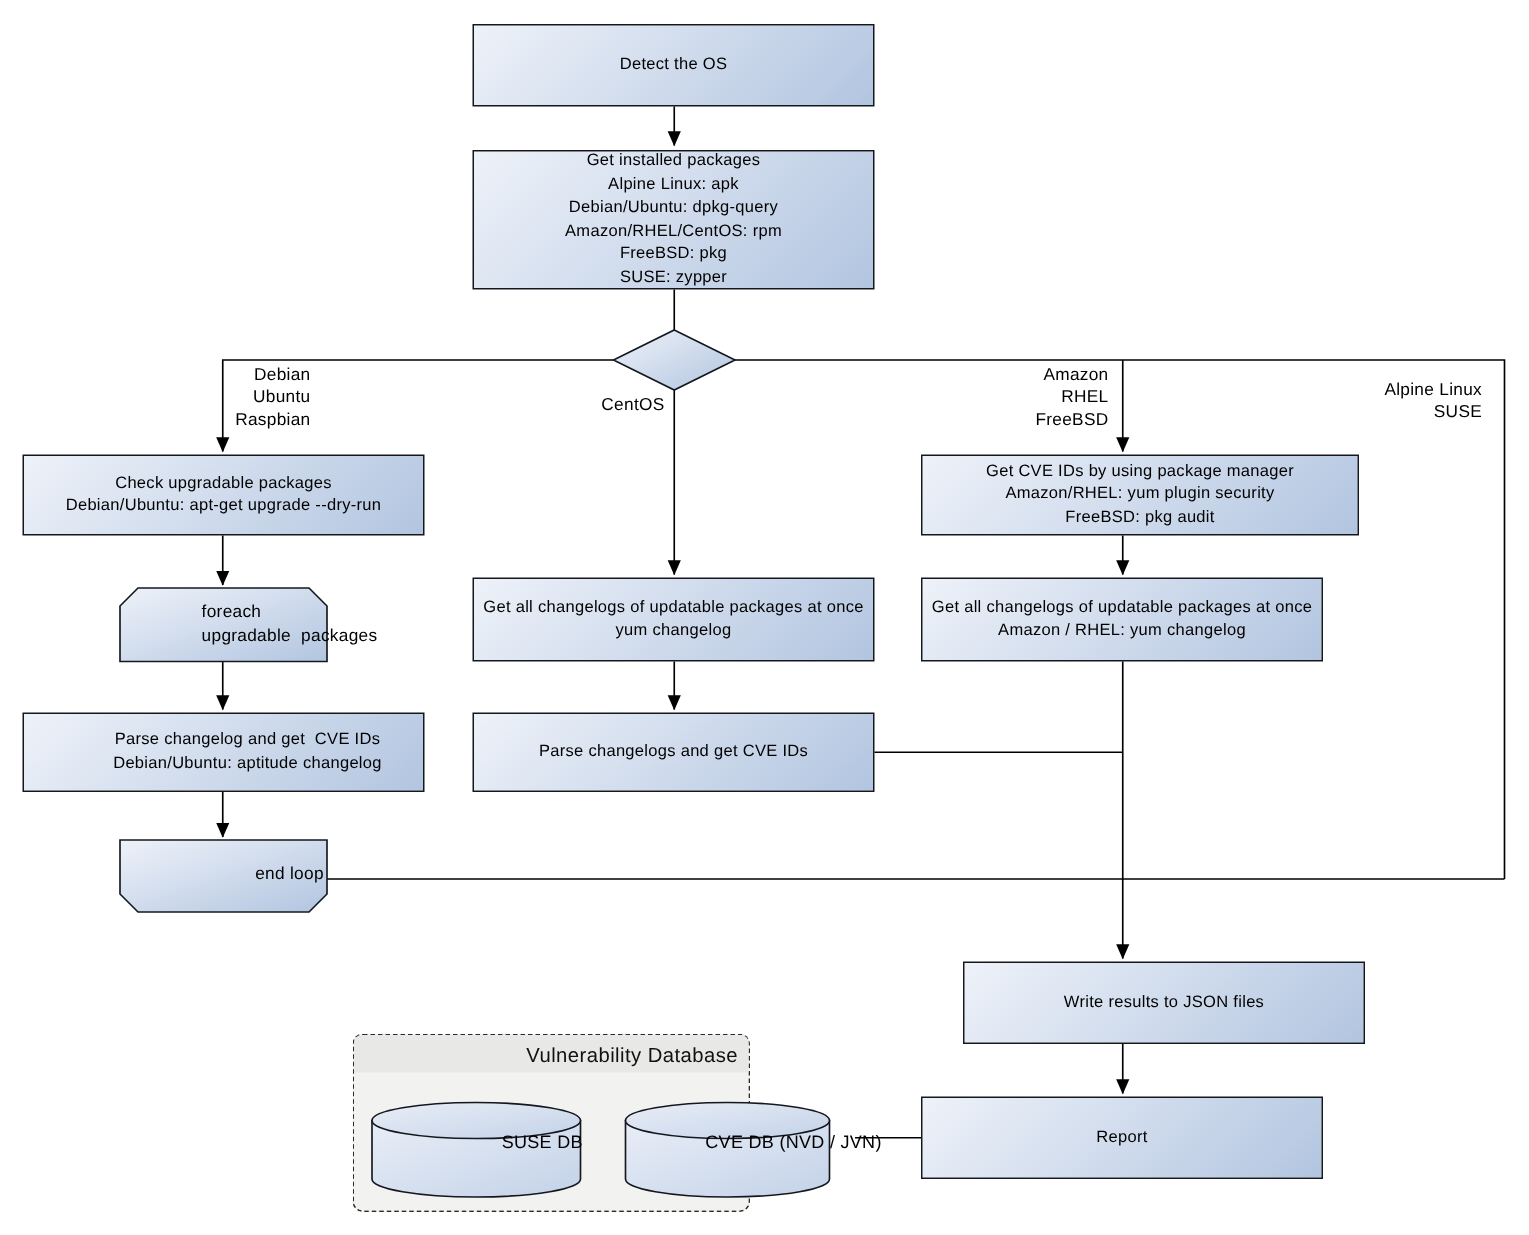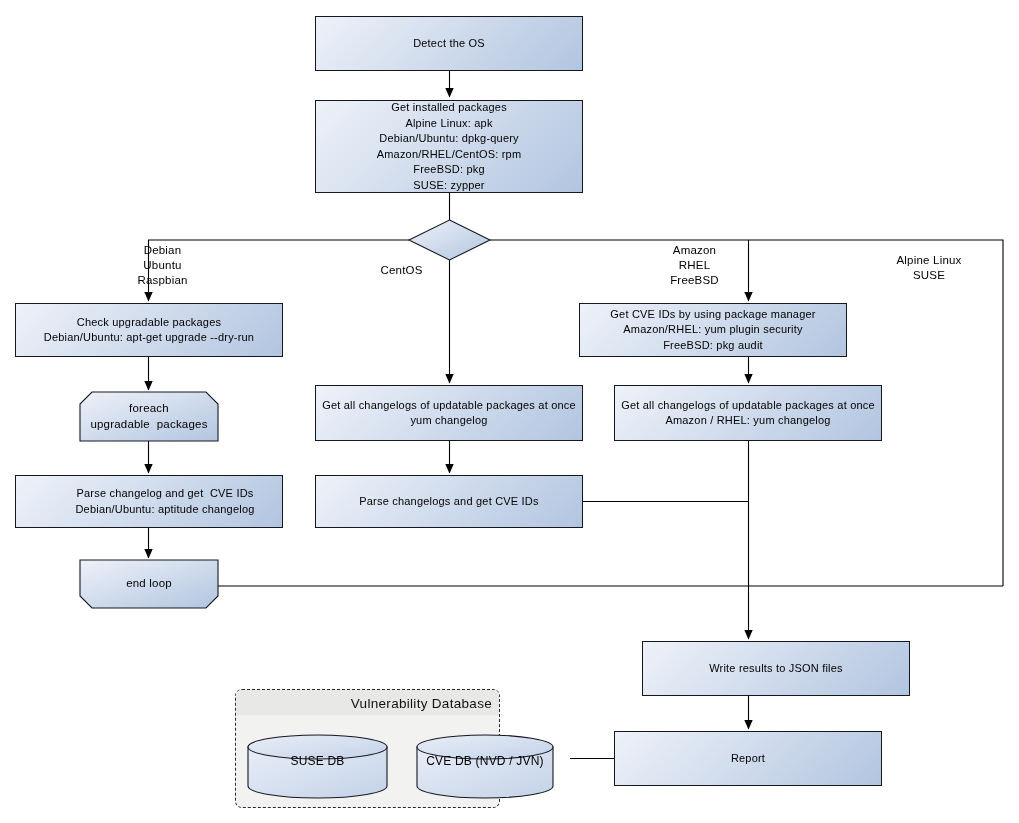--- a/index.html
+++ b/index.html
@@ -10,27 +10,27 @@
     position:absolute;box-sizing:border-box;
     display:flex;align-items:center;justify-content:center;text-align:center;
     background:linear-gradient(135deg,#eef2f9 0%,#b2c5e0 100%);
     border:1px solid #14181e;
     font-size:11px;line-height:15.5px;letter-spacing:0.2px;
     white-space:pre;z-index:1;
   }
 
   .overlay{
     position:absolute;display:flex;align-items:center;justify-content:center;
-    text-align:center;white-space:pre;font-size:11.5px;line-height:15.5px;
-    letter-spacing:0.2px;z-index:3;pointer-events:none;
+    text-align:left;white-space:pre;font-size:11.5px;line-height:15.5px;
+    letter-spacing:0.2px;z-index:3;pointer-events:none;margin-left:44px;
   }
 
   .edge-label{
     position:absolute;white-space:pre;font-size:11.5px;line-height:15px;
-    letter-spacing:0.2px;text-align:center;z-index:3;
+    letter-spacing:0.2px;text-align:right;z-index:3;
   }
 
   .vdb{
     position:absolute;left:235px;top:689px;width:265px;height:119px;
     box-sizing:border-box;background:#f2f2f1;
     border:1.5px dashed #2b2b2b;border-radius:7px;z-index:1;
   }
   .vdb-header{
     height:23px;background:#e8e8e7;border-radius:5px 5px 0 0;
     display:flex;align-items:center;justify-content:flex-end;
@@ -57,21 +57,21 @@
 Debian/Ubuntu: apt-get upgrade --dry-run</div>
 
   <div class="node" style="left:15px;top:475px;width:268px;height:53px;padding-left:32px;">Parse changelog and get  CVE IDs
 Debian/Ubuntu: aptitude changelog</div>
 
   <div class="node" style="left:315px;top:385px;width:268px;height:56px;">Get all changelogs of updatable packages at once
 yum changelog</div>
 
   <div class="node" style="left:315px;top:475px;width:268px;height:53px;">Parse changelogs and get CVE IDs</div>
 
-  <div class="node" style="left:579px;top:303px;width:268px;height:54px;">Get CVE IDs by using package manager
+  <div class="node" style="left:614px;top:303px;width:292px;height:54px;">Get CVE IDs by using package manager
 Amazon/RHEL: yum plugin security
 FreeBSD: pkg audit</div>
 
   <div class="node" style="left:614px;top:385px;width:268px;height:56px;">Get all changelogs of updatable packages at once
 Amazon / RHEL: yum changelog</div>
 
   <div class="node" style="left:614px;top:641px;width:268px;height:55px;margin-left:28px;">Write results to JSON files</div>
 
   <div class="node" style="left:614px;top:731px;width:268px;height:55px;">Report</div>
 

